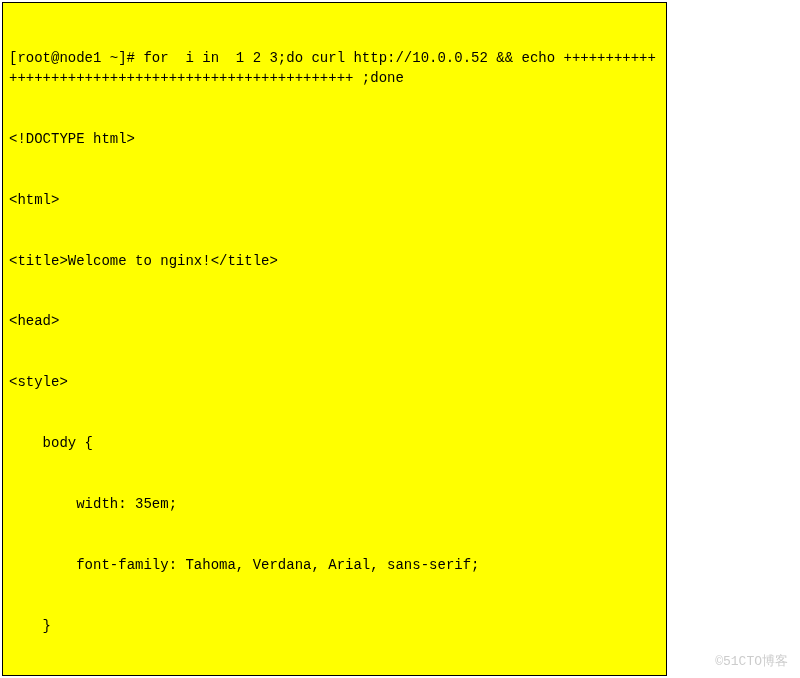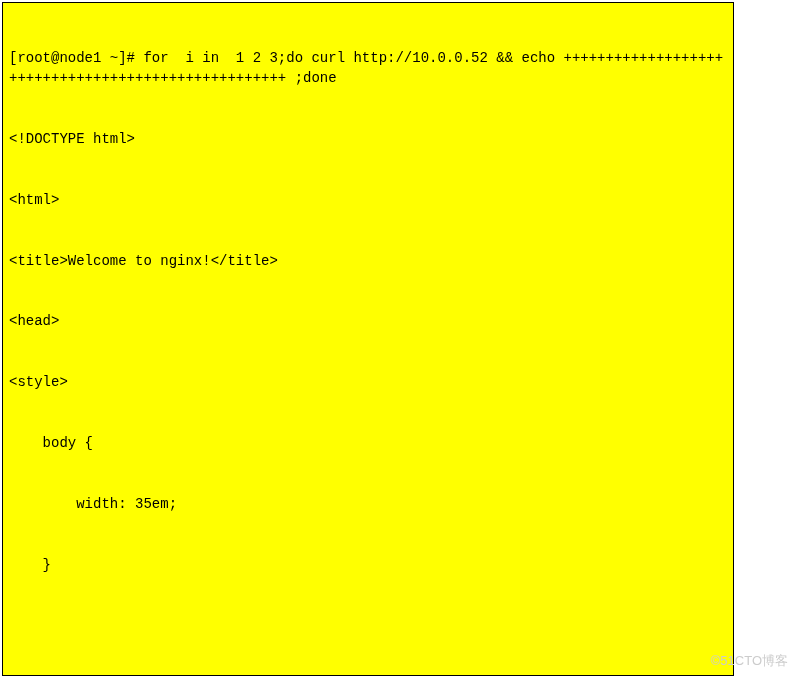--- a/index.html
+++ b/index.html
@@ -10,57 +10,58 @@
     body {
       background: #ffffff;
       width: 800px;
       height: 678px;
       overflow: hidden;
       position: relative;
     }
     .terminal {
       background: #ffff00;
       border: 1px solid #000000;
-      width: 732px;
+      width: 665px;
       height: 674px;
       margin: 2px;
       padding: 4px 6px;
       font-family: "Courier New", Courier, monospace;
       font-size: 14px;
       line-height: 1.45;
       color: #000000;
       white-space: pre-wrap;
       word-break: break-all;
       position: relative;
     }
     .terminal-line {
       display: block;
     }
     .watermark {
       position: absolute;
       bottom: 8px;
       right: 12px;
       color: #cccccc;
-      font-family: Liberation Sans, sans-serif;
+      font-family: Liberation Mono, monospace;
       font-size: 13px;
       pointer-events: none;
     }
   </style>
 </head>
 <body>
 
 <div class="terminal">
   <span class="terminal-line">[root@node1 ~]# for  i in  1 2 3;do curl http://10.0.0.52 &amp;&amp; echo ++++++++++++++++++++++++++++++++++++++++++++++++++++ ;done</span>
   <span class="terminal-line">&lt;!DOCTYPE html&gt;</span>
   <span class="terminal-line">&lt;html&gt;</span>
   <span class="terminal-line">&lt;title&gt;Welcome to nginx!&lt;/title&gt;</span>
   <span class="terminal-line">&lt;head&gt;</span>
   <span class="terminal-line">&lt;style&gt;</span>
   <span class="terminal-line">    body {</span>
   <span class="terminal-line">        width: 35em;</span>
+  <span class="terminal-line">        font-family: Tahoma, Verdana, Arial, sans-serif;</span>
   <span class="terminal-line">    }</span>
   
   
   
   
   
   
   <span class="terminal-line"></span>
   
   

